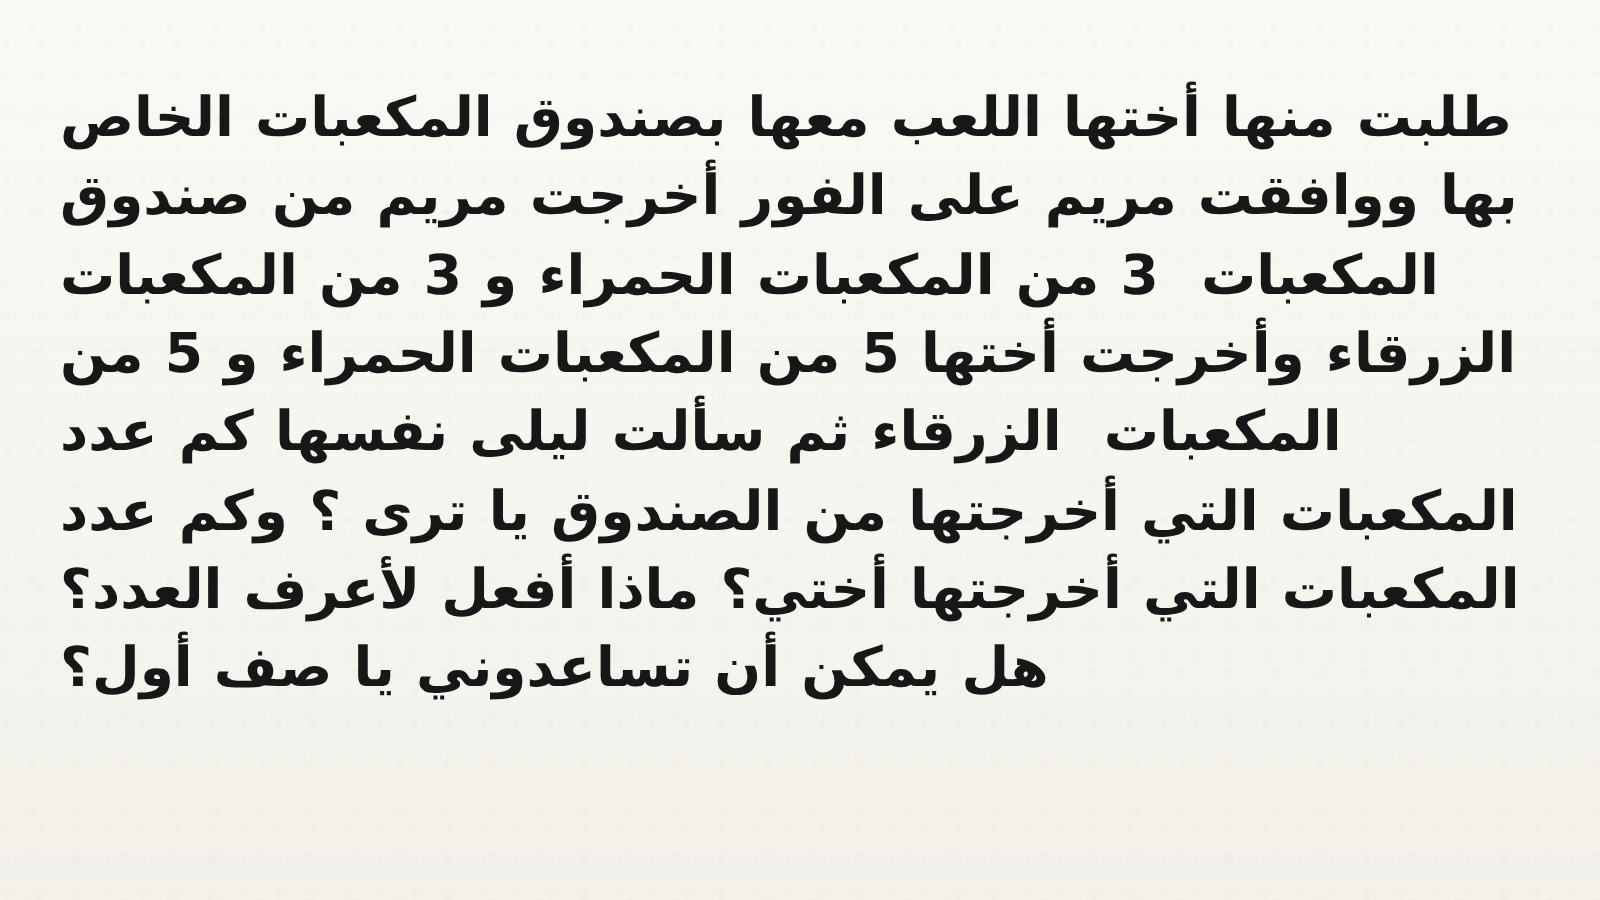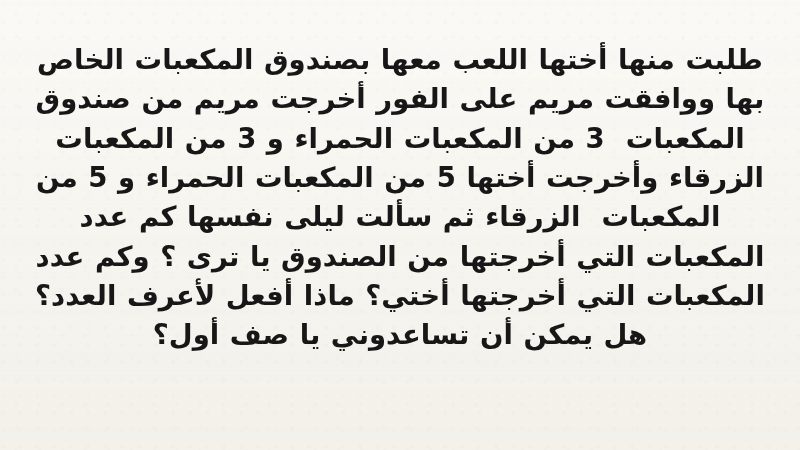--- a/index.html
+++ b/index.html
@@ -33,21 +33,21 @@
       radial-gradient(circle at 70% 60%, rgba(0,0,0,0.012) 0 2px, transparent 2px),
       linear-gradient(180deg, rgba(255,255,255,0.5), rgba(0,0,0,0.015));
     background-size: 17px 17px, 23px 23px, 100% 100%;
     opacity: 0.9;
   }
   .text-block {
     position: relative;
     z-index: 2;
     width: 740px;
     margin-top: 40px;
-    text-align: center;
+    text-align: left;
     direction: rtl;
     color: #171717;
     font-family: "DejaVu Sans", sans-serif;
     font-weight: 700;
     font-size: 27.5px;
     line-height: 1.43;
     letter-spacing: 0px;
     word-spacing: 1px;
     white-space: pre-wrap;
   }

